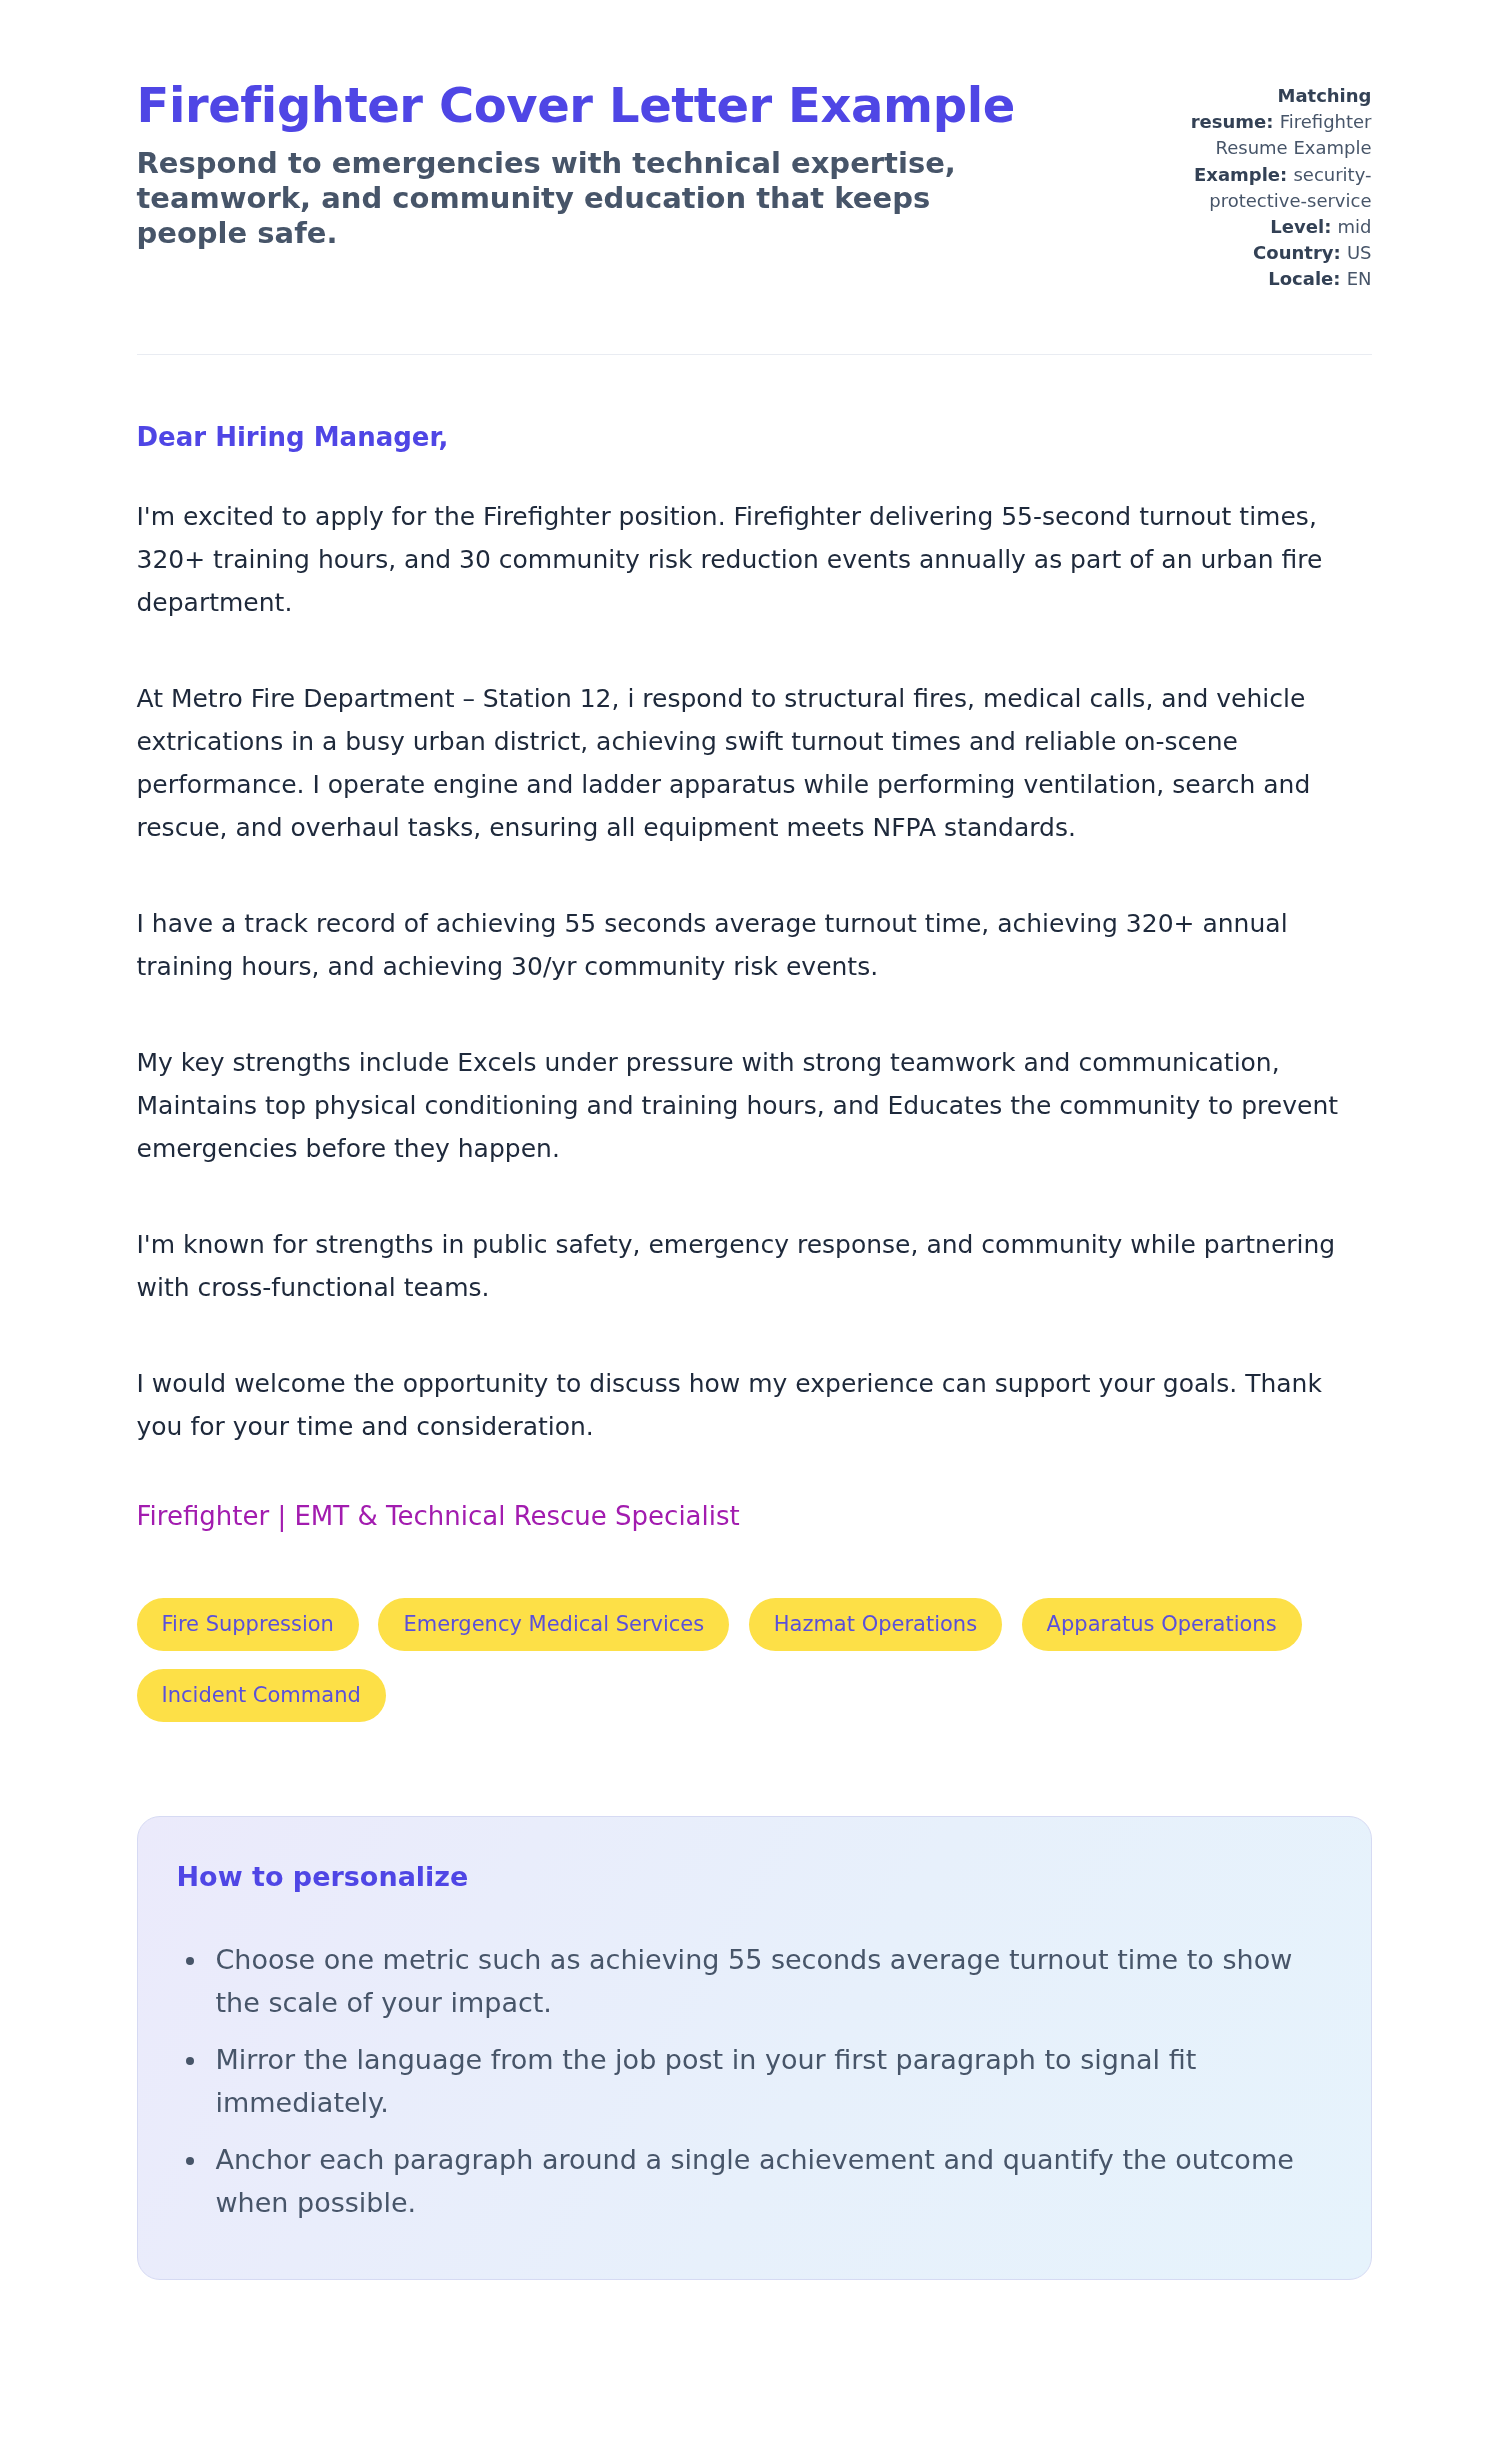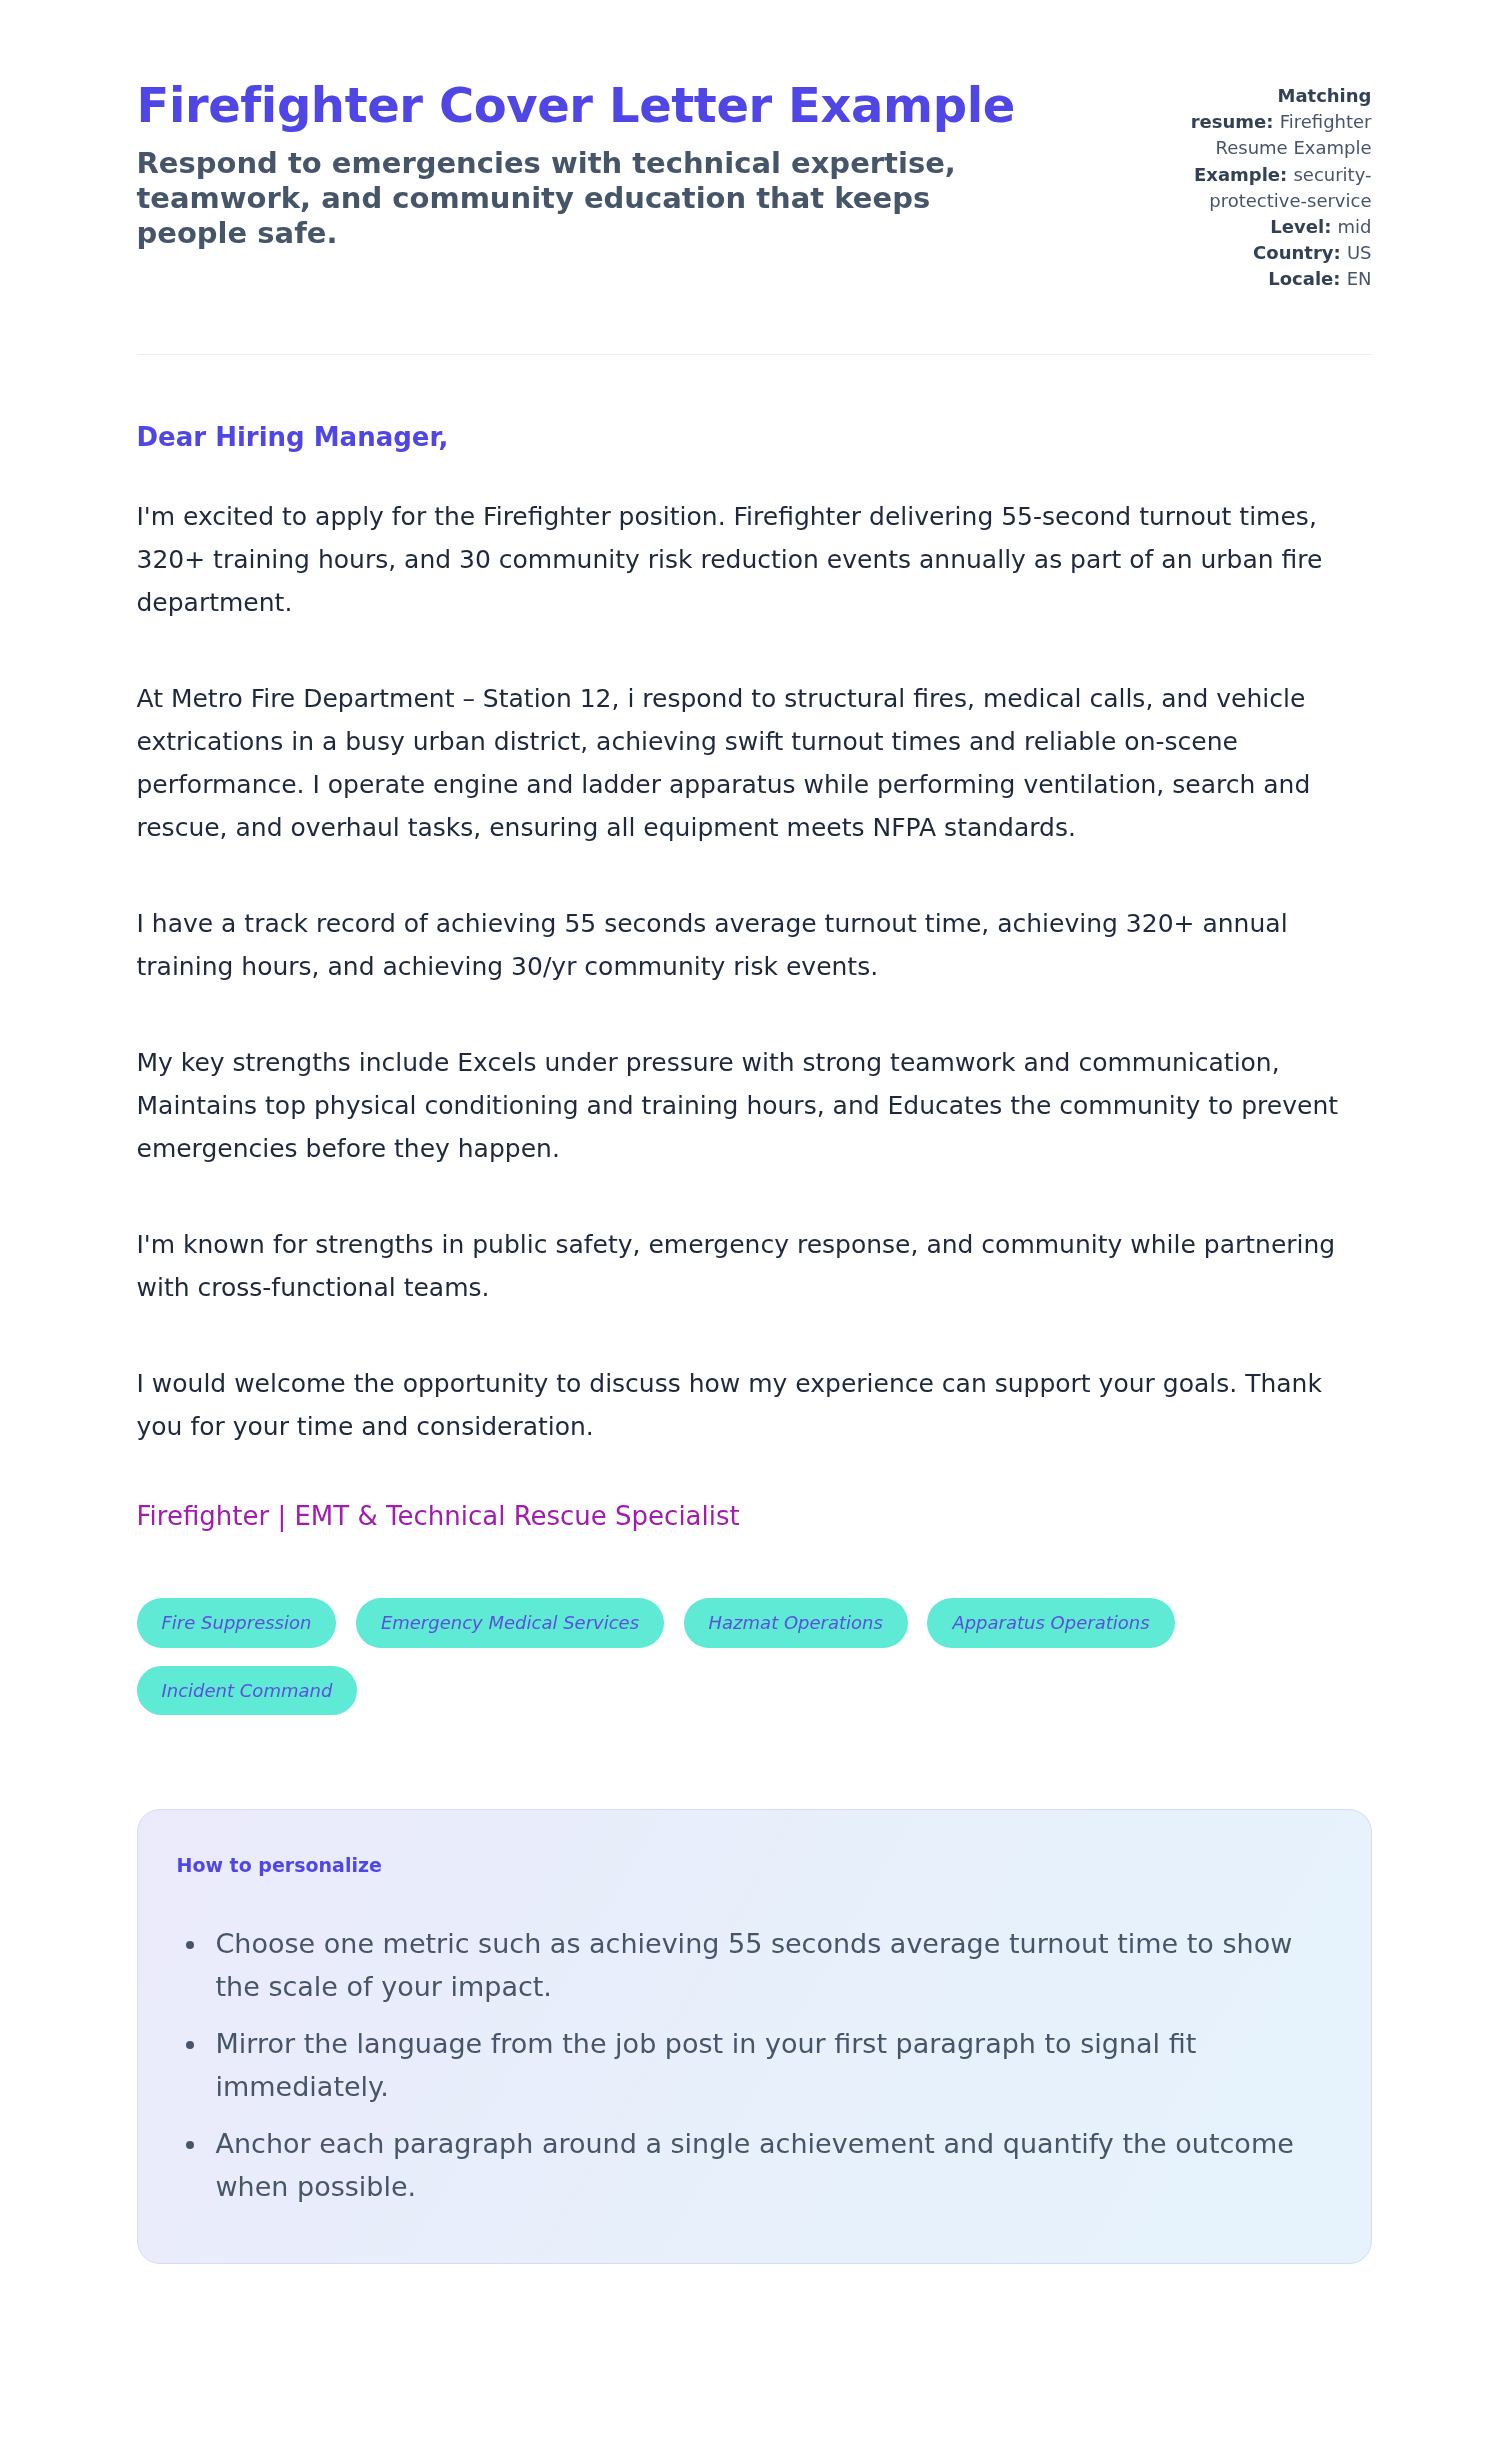--- a/index.html
+++ b/index.html
@@ -80,41 +80,40 @@
 
   
   .tags {
     margin-top: 67px;
     display: flex;
     flex-wrap: wrap;
     gap: 18px 19.5px;
   }
   .tag {
     display: inline-block;
-    background: #5eead4;
+    background: #fde047;
     color: #5a50da;
-    font-size: 18px;
+    font-size: 21px;
     line-height: 1.2;
     padding: 14px 25px;
     border-radius: 35px;
     cursor: pointer;
-    font-style: italic;
   }
 
   
   .tips {
     margin-top: 94px;
     background: linear-gradient(120deg, #ebeafb 0%, #e7f0fb 55%, #e6f3fc 100%);
     border: 1.8px solid #d6daf3;
     border-radius: 23px;
     padding: 37px 43px 41px 39px;
   }
   .tips h2 {
     margin: 7px 0 0;
-    font-size: 19px;
+    font-size: 27px;
     font-weight: bold;
     color: #4f46e5;
   }
   .tips ul {
     margin: 46px 0 0;
     padding-left: 32px;
     color: #475569;
   }
   .tips li {
     font-size: 27px;

